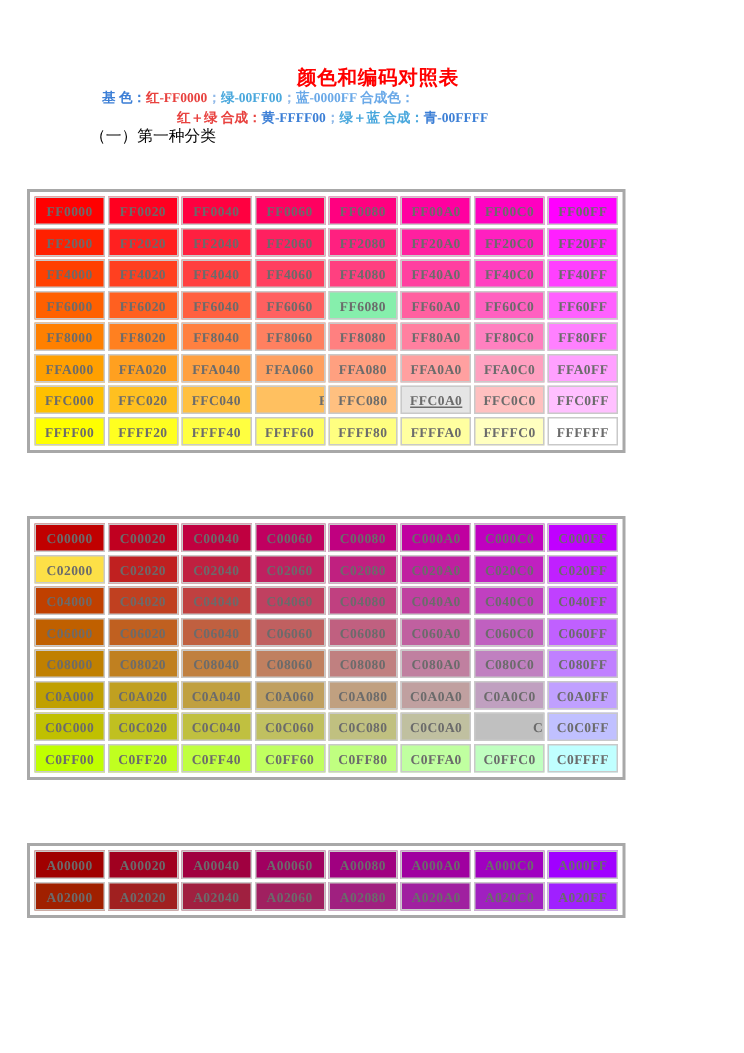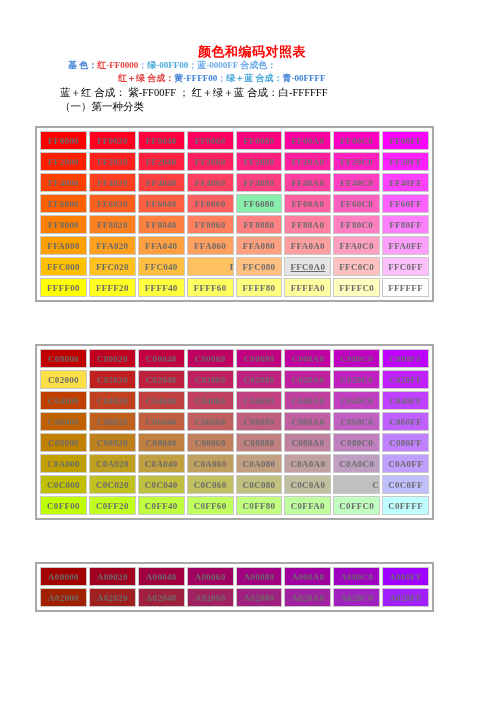--- a/index.html
+++ b/index.html
@@ -69,21 +69,21 @@
     line-height: 14px;
     color: #000000;
     white-space: nowrap;
     padding-left: 60px;
     margin: 0;
   }
 
   
   .ctable-wrap {
     position: absolute;
-    left: 35px;
+    left: 18px;
     width: 399px;
     border: 2px solid #a8a8a8;
     background: #ffffff;
     box-sizing: border-box;
     padding: 1px;
   }
   table.ctable {
     border-collapse: separate;
     border-spacing: 2px;
     width: 100%;
@@ -118,21 +118,20 @@
     <div class="doc-title">颜色和编码对照表</div>
 
     <div class="basecolor-line l1">
       <span class="seg seg-blue">基 色：</span><span class="seg seg-red">红-FF0000</span><span class="seg sep">；</span><span class="seg seg-green">绿-00FF00</span><span class="seg sep">；</span><span class="seg seg-blu2">蓝-0000FF 合成色：</span>
     </div>
 
     <div class="basecolor-line l2">
       <span class="seg seg-red">红＋绿 合成：</span><span class="seg seg-yellow">黄-FFFF00</span><span class="seg sep">；</span><span class="seg seg-green">绿＋蓝 合成：</span><span class="seg seg-cyan">青-00FFFF</span>
     </div>
 
-    <div class="combo-line">蓝＋红 合成： 紫-FF00FF ； 红＋绿＋蓝 合成：白-FFFFFF</div>
 
     <div class="section-line">（一）第一种分类</div>
 
   </div>
 
   <div class="ctable-wrap" id="table1-wrap">
     <table class="ctable">
       <tbody>
           <tr>
             <td style="background-color: rgb(255, 0, 0); color: rgb(107, 107, 107); border-color: rgb(201, 201, 201);">FF0000</td>

